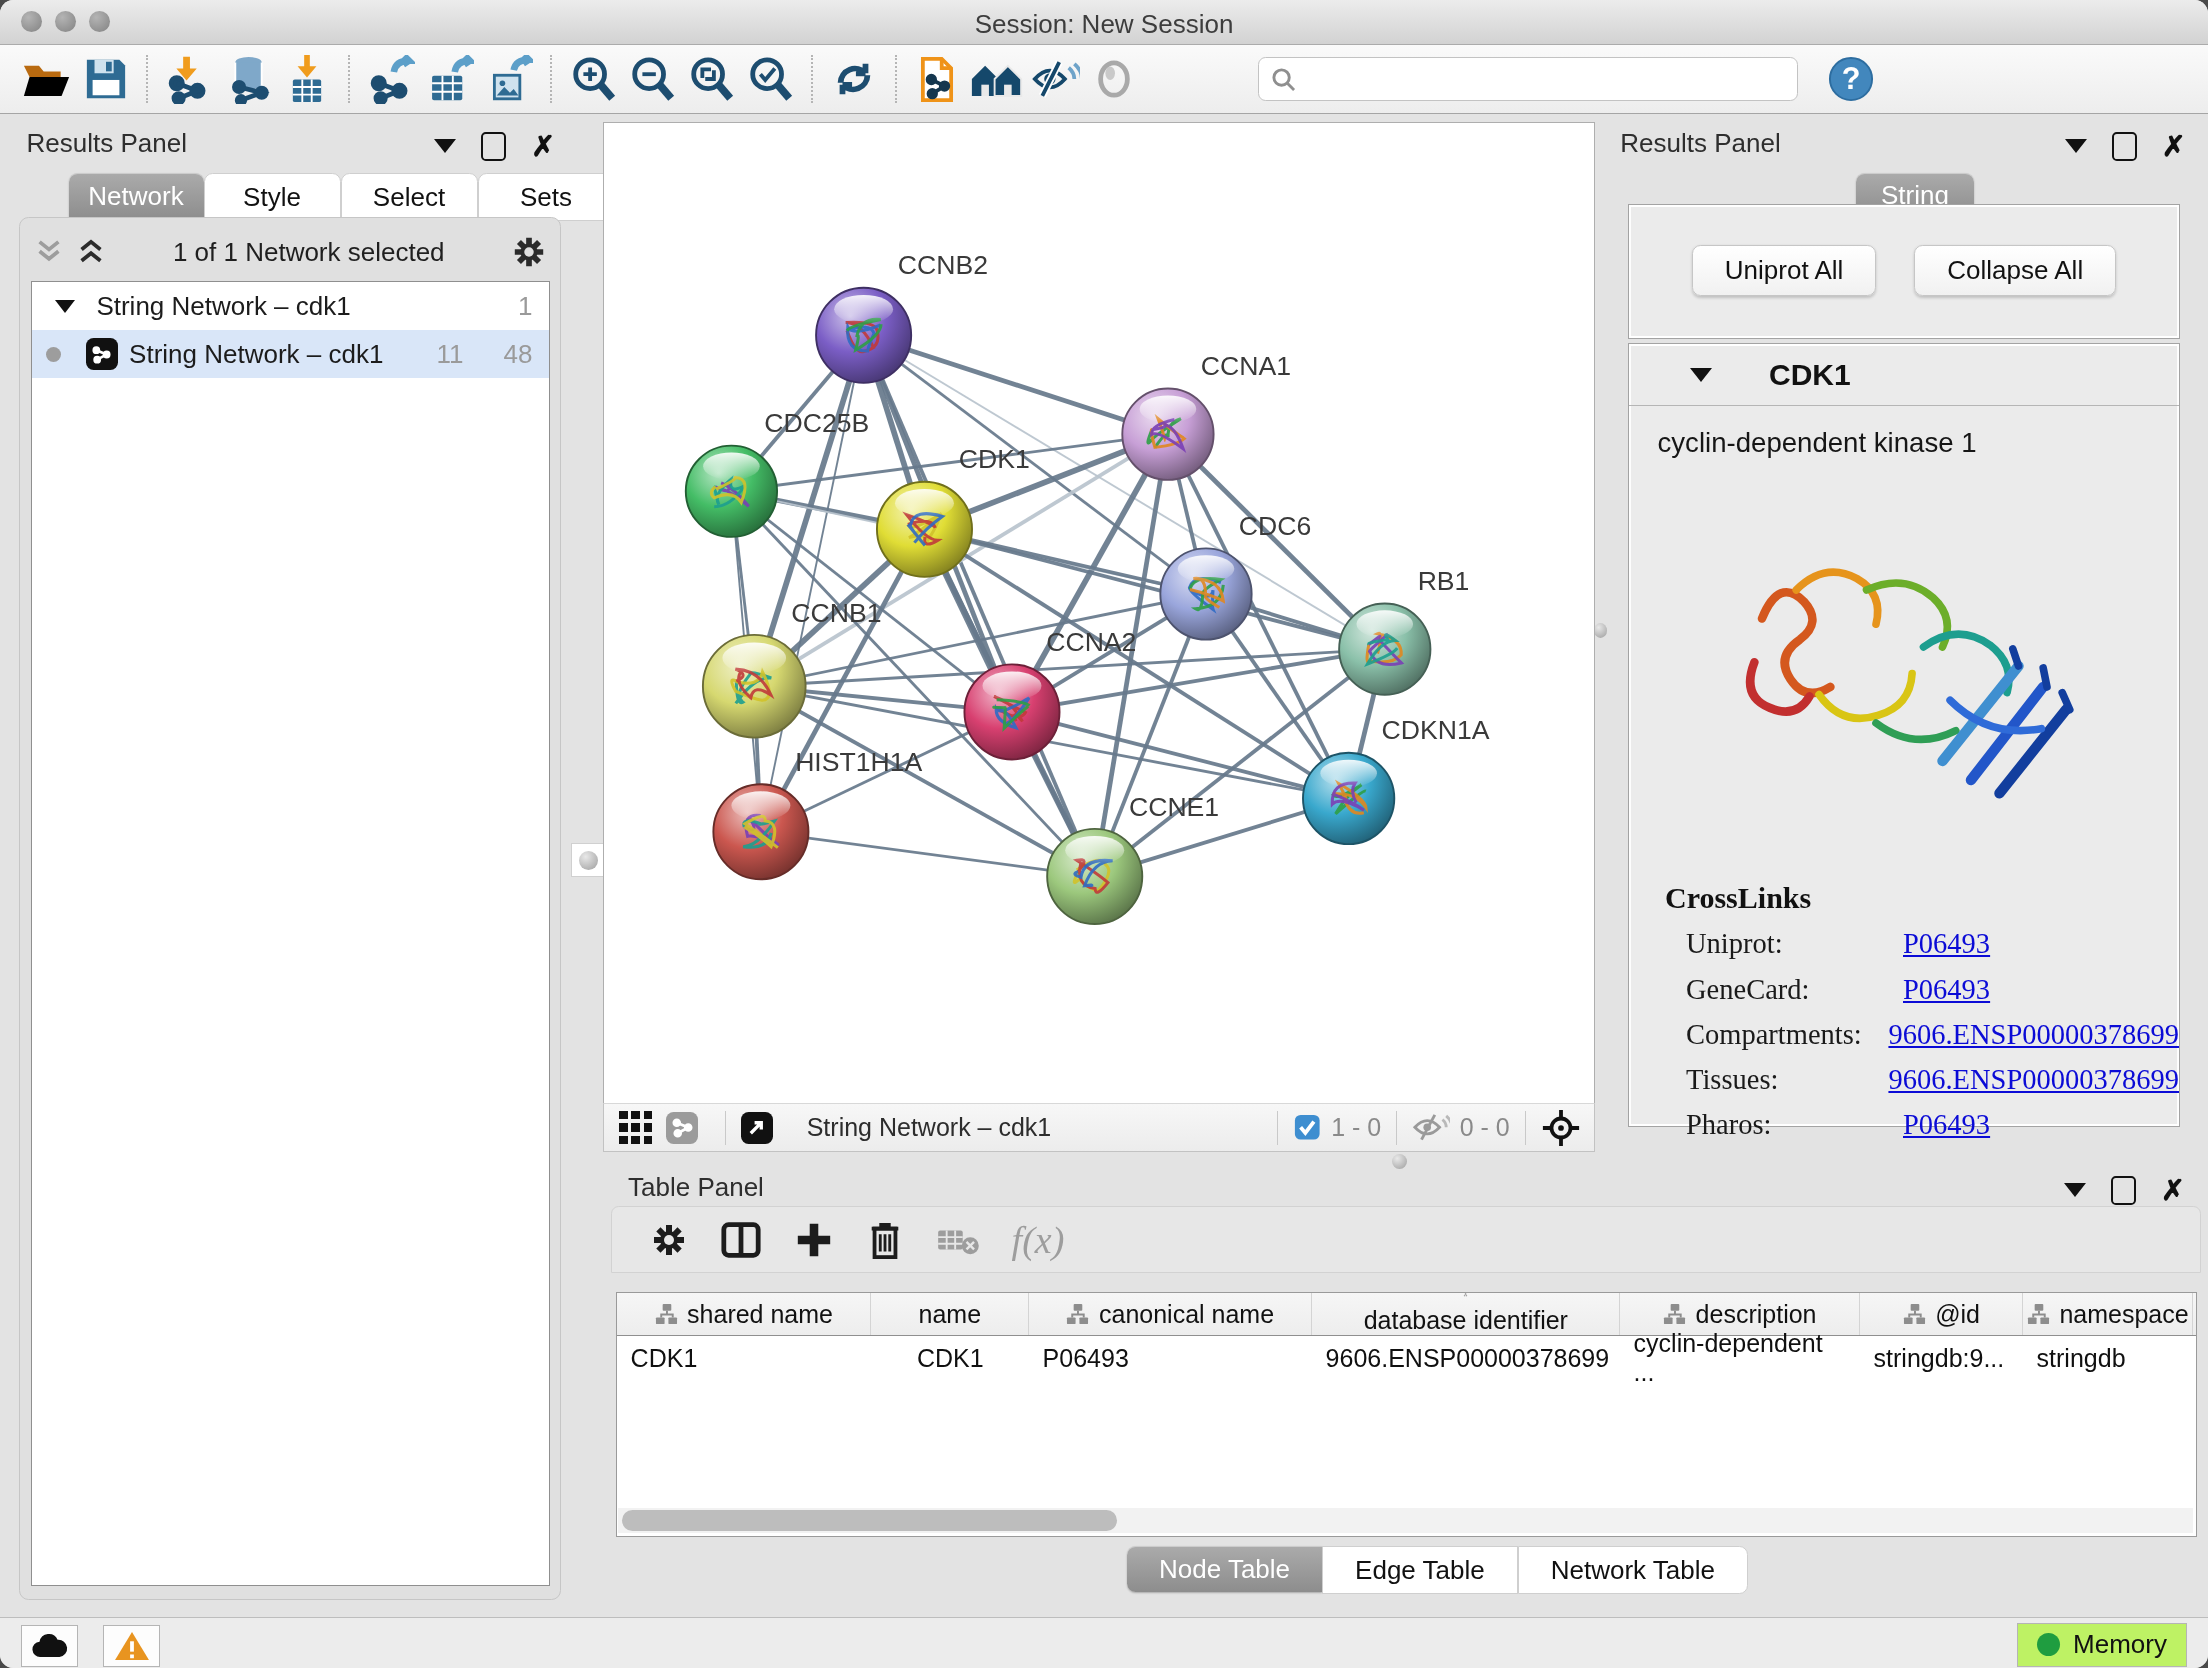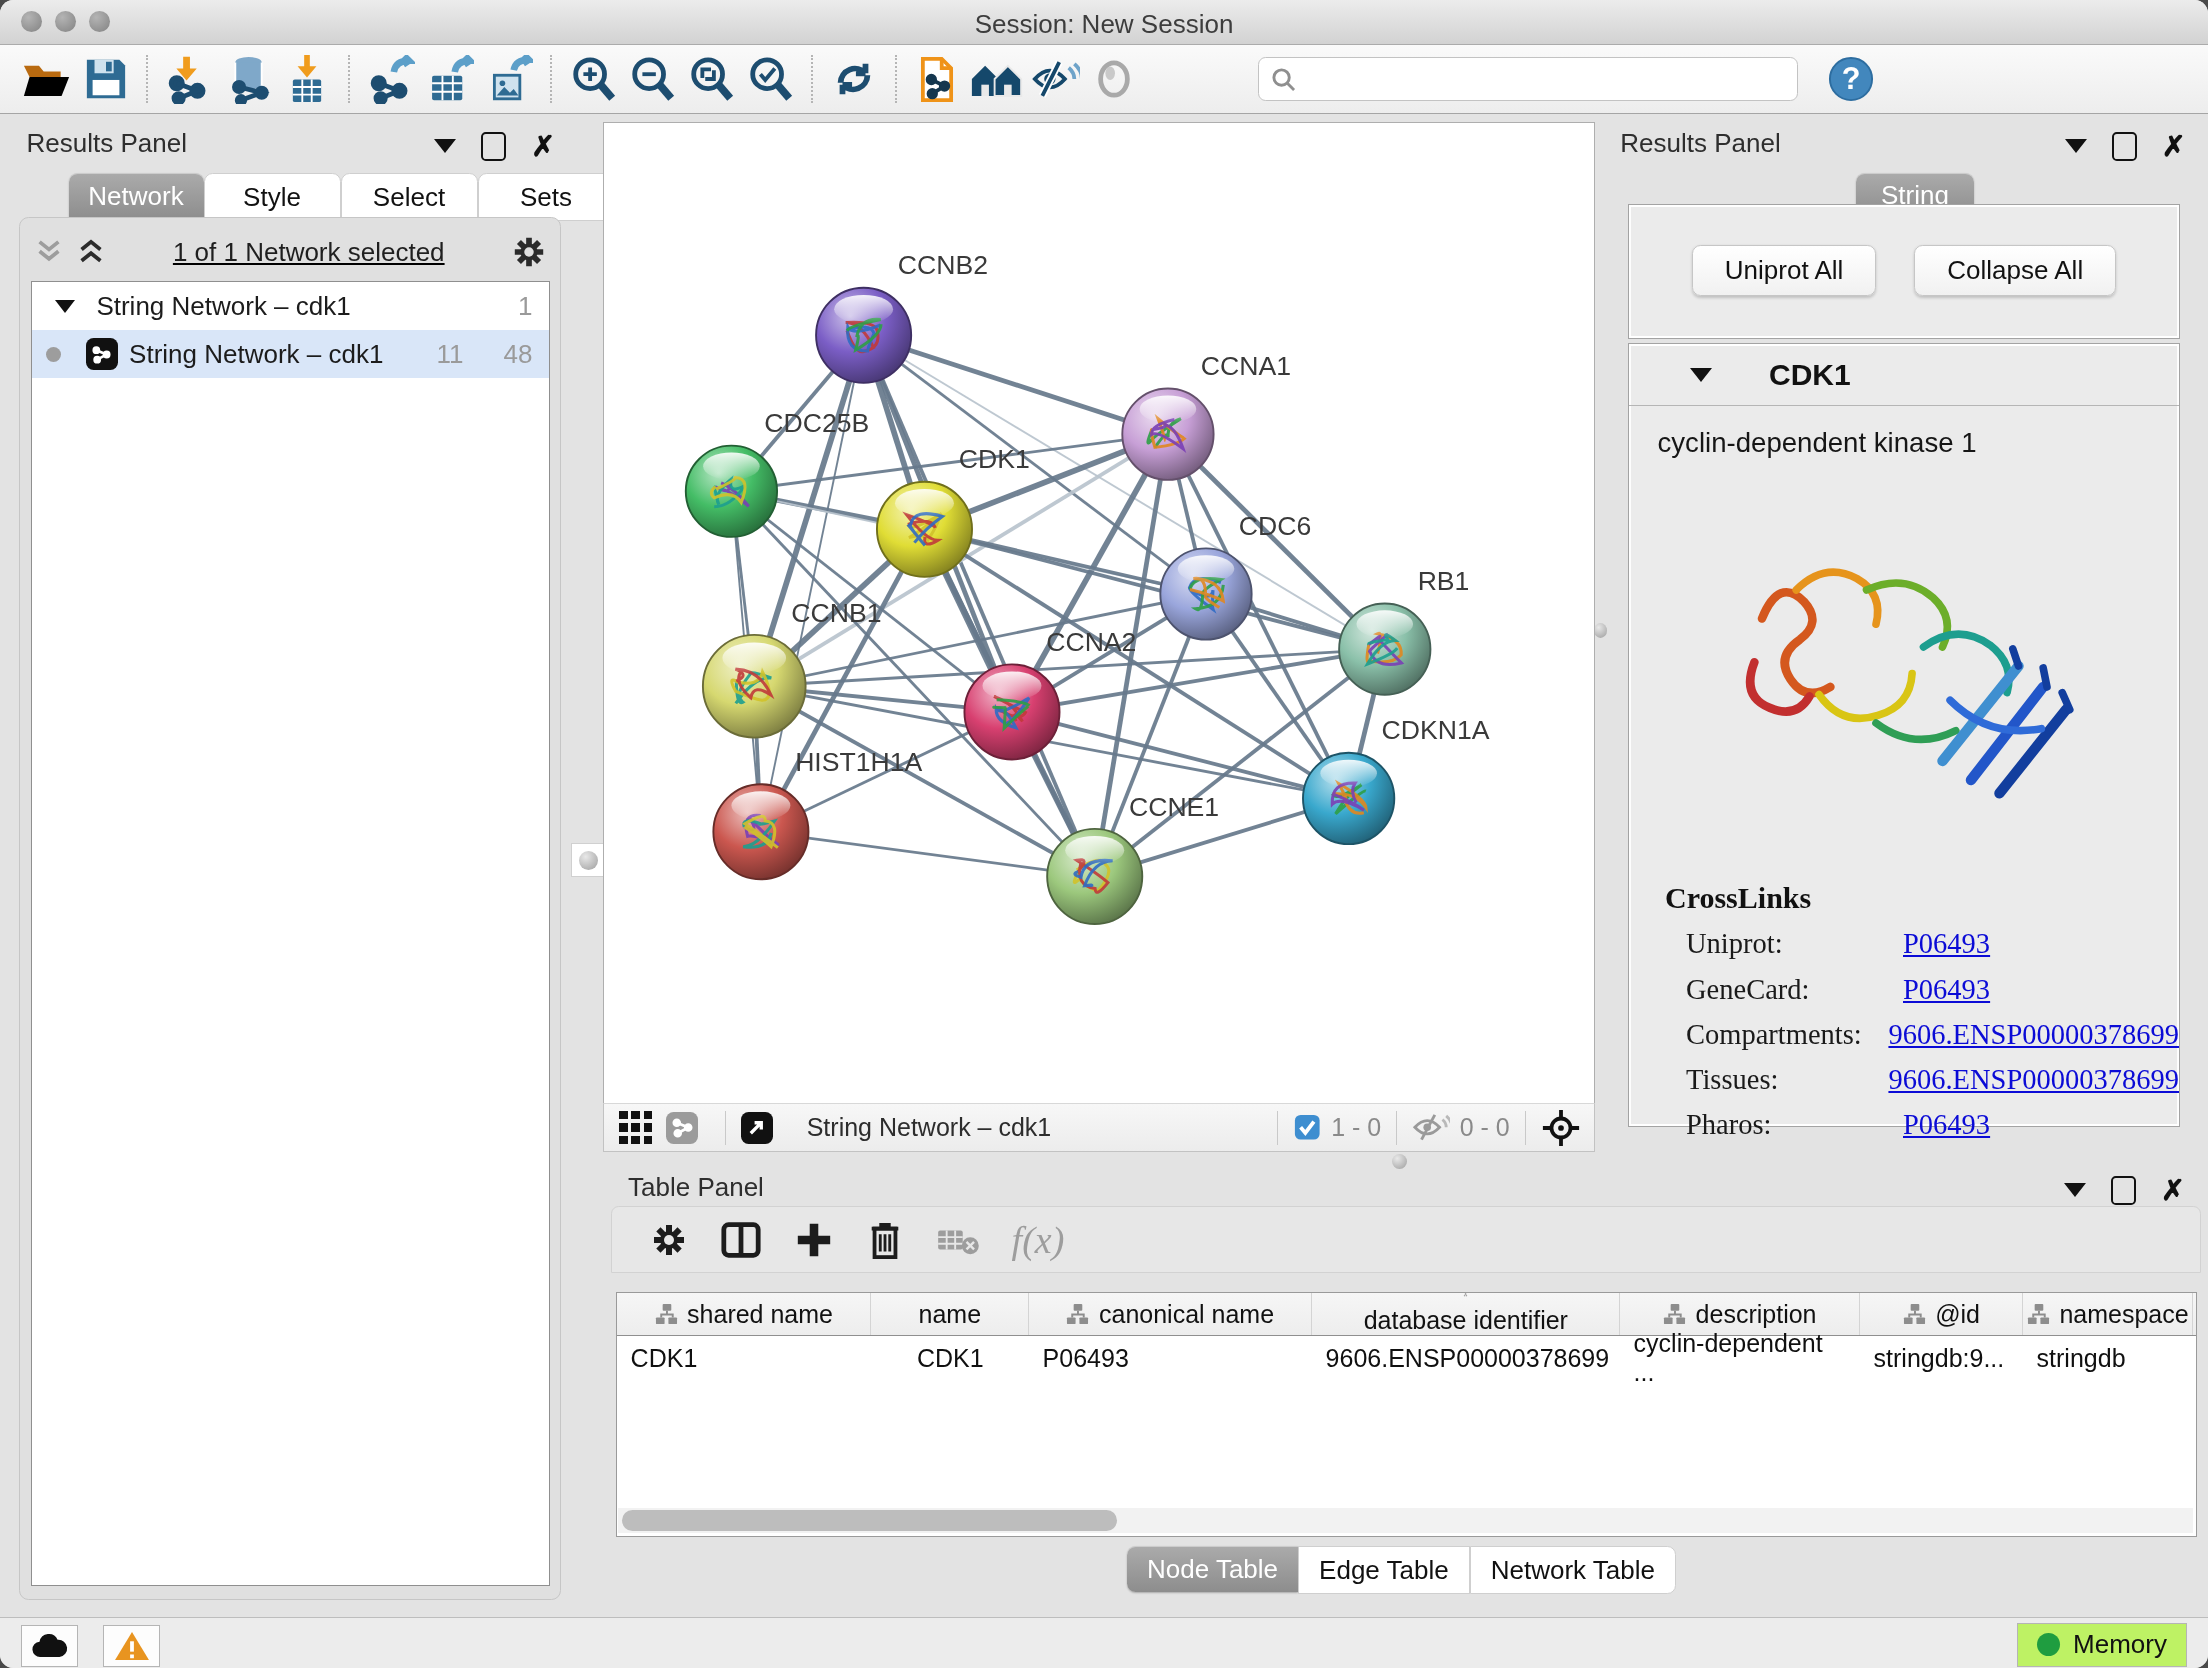--- a/index.html
+++ b/index.html
@@ -32,21 +32,21 @@
   .graytab{background:linear-gradient(#ababab,#8d8d8d);color:#fff;
      box-shadow:inset 0 1px 0 rgba(255,255,255,.4),0 1px 1.9px rgba(0,0,0,.25);}
   .whitetab{background:#fff;color:#111;border:1px solid #cfcfcf;}
   
   #control-panel{position:absolute;left:9.5px;top:122px;width:559px;height:1484px;}
   #cp-tabs{position:absolute;left:59px;top:51px;height:46px;display:flex;}
   .cp-tab{min-width:101px;padding:0 17px;height:46px;display:flex;align-items:center;justify-content:center;
      font-size:26px;border-radius:8.6px 8.6px 0 0;}
   #cp-body{position:absolute;left:9.5px;top:95px;width:540px;height:1381px;
      background:#e0e0e0;border:1px solid #c6c6c6;border-radius:9.5px;}
-  #cp-toolbar{position:absolute;left:13.3px;top:13.3px;right:13.3px;height:42px;display:flex;align-items:center;text-decoration:underline;}
+  #cp-toolbar{position:absolute;left:13.3px;top:13.3px;right:13.3px;height:42px;display:flex;align-items:center;}
   #cp-status{flex:1;text-align:center;font-size:26px;color:#1f1f1f;}
   #cp-list{position:absolute;left:11.4px;top:63px;width:517px;height:1303px;background:#fff;
      border:1.9px solid #8f8f8f;}
   .tree-row{position:relative;height:48px;display:flex;align-items:center;font-size:26px;color:#1c1c1c;}
   .tree-row .cnt{position:absolute;font-size:26px;color:#9a9a9a;}
   .share-badge{width:32px;height:32px;border-radius:7.6px;background:#111;display:flex;
      align-items:center;justify-content:center;margin-right:11.4px;}
   
   #canvas{position:absolute;left:603px;top:122px;width:992px;height:982px;background:#fff;
      border:1px solid #aeaeae;box-sizing:border-box;}
@@ -70,21 +70,21 @@
   #tp-table{position:absolute;left:13.3px;top:126px;width:1581px;height:245px;background:#fff;
      border:1.9px solid #9a9a9a;box-sizing:border-box;}
   .th-row{display:flex;height:42px;background:linear-gradient(#f6f6f6,#ededed);border-bottom:1.9px solid #8f8f8f;}
   .th-cell{display:flex;align-items:center;justify-content:center;gap:9.5px;font-size:25px;color:#111;
      border-right:1px solid #d4d4d4;box-sizing:border-box;}
   .td-row{display:flex;height:44px;}
   .td-cell{display:flex;align-items:center;font-size:25px;color:#101010;box-sizing:border-box;padding:0 13.3px;}
   #tp-hscroll{position:absolute;left:15px;top:342px;width:1575px;height:25px;background:#f2f2f2;}
   #tp-hthumb{position:absolute;left:3.8px;top:1.9px;width:495px;height:21px;background:#bdbdbd;border-radius:10.5px;}
   #tp-tabs{position:absolute;left:524px;top:380px;height:46px;display:flex;}
-  .tp-tab{padding:0 20px;height:46px;display:flex;align-items:center;font-size:26px;}
+  .tp-tab{padding:0 32px;height:46px;display:flex;align-items:center;font-size:26px;}
   
   #statusbar{position:absolute;left:0;top:1617px;width:100%;height:51px;background:#ececec;
      border-top:1px solid #bdbdbd;}
   .sb-btn{position:absolute;top:6.7px;width:55px;height:40px;background:#fdfdfd;border:1.9px solid #b5b5b5;
      display:flex;align-items:center;justify-content:center;}
   #memory-btn{position:absolute;right:21px;top:4.8px;height:42px;background:#bef264;border:1.9px solid #b5b5b5;
      display:flex;align-items:center;gap:13.3px;padding:0 19px;font-size:26px;color:#111;}
   .dot{width:23px;height:23px;border-radius:50%;}
   .grip{position:absolute;width:32px;height:32px;background:#fff;border:1px solid #d0d0d0;
      display:flex;align-items:center;justify-content:center;}

